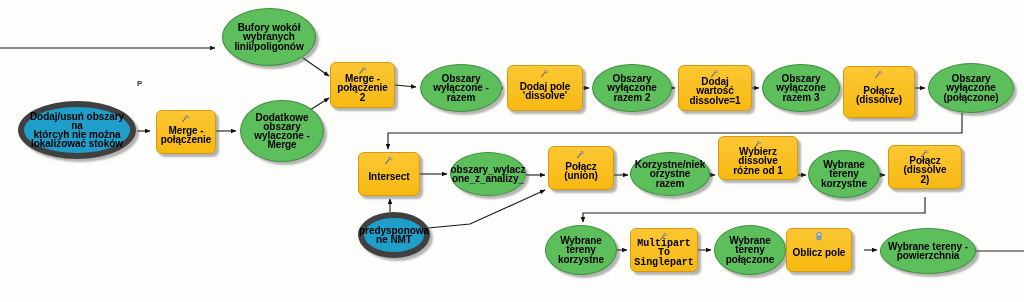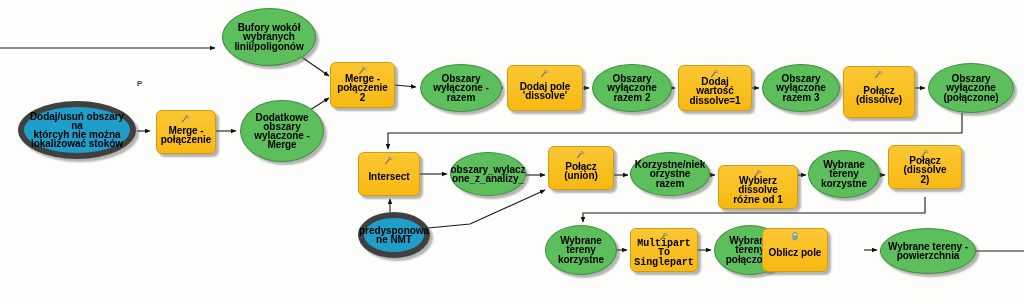--- a/index.html
+++ b/index.html
@@ -210,21 +210,21 @@
         <svg class="tool-icon" viewBox="0 0 12 9">
           <path d="M2.6 7.6 L7.2 2.0" stroke="#6a6a6a" stroke-width="1.1" stroke-linecap="round"></path>
           <path d="M6.3 1.2 L9.3 3.0 L8.1 4.0 L5.6 2.3 Z" fill="#d8d8d8" stroke="#555" stroke-width="0.45"></path>
         </svg>
         <span class="label">Połącz (union)</span>
       </div>
       <div class="node ellipse" style="left: 630px; top: 152px; width: 80px; height: 44px;">
         <span class="label">Korzystne/niek
 orzystne razem</span>
       </div>
-      <div class="node rect" style="left: 718px; top: 165px; width: 80px; height: 44px;">
+      <div class="node rect" style="left: 718px; top: 136px; width: 80px; height: 44px;">
         <svg class="tool-icon" viewBox="0 0 12 9">
           <path d="M2.6 7.6 L7.2 2.0" stroke="#6a6a6a" stroke-width="1.1" stroke-linecap="round"></path>
           <path d="M6.3 1.2 L9.3 3.0 L8.1 4.0 L5.6 2.3 Z" fill="#d8d8d8" stroke="#555" stroke-width="0.45"></path>
         </svg>
         <span class="label">Wybierz dissolve
 różne od 1</span>
       </div>
       <div class="node ellipse" style="left: 808px; top: 150px; width: 72px; height: 48px;">
         <span class="label">Wybrane
 tereny
@@ -249,21 +249,21 @@
           <path d="M6.3 1.2 L9.3 3.0 L8.1 4.0 L5.6 2.3 Z" fill="#d8d8d8" stroke="#555" stroke-width="0.45"></path>
         </svg>
         <span class="label">Multipart To
 Singlepart</span>
       </div>
       <div class="node ellipse" style="left: 714px; top: 225px; width: 72px; height: 50px;">
         <span class="label">Wybrane
 tereny
 połączone</span>
       </div>
-      <div class="node rect" style="left: 762px; top: 228px; width: 66px; height: 44px;">
+      <div class="node rect" style="left: 786px; top: 228px; width: 66px; height: 44px;">
         <svg class="tool-icon" viewBox="0 0 12 9">
           <rect x="4" y="0.8" width="4" height="7" rx="0.6" fill="#7fb8dd" stroke="#2b6e96" stroke-width="0.5"></rect>
           <rect x="4.8" y="1.7" width="2.4" height="1.5" fill="#e8f4fb"></rect>
           <circle cx="5.4" cy="4.6" r="0.45" fill="#1f5f85"></circle>
           <circle cx="6.8" cy="4.6" r="0.45" fill="#1f5f85"></circle>
           <circle cx="5.4" cy="6.1" r="0.45" fill="#1f5f85"></circle>
           <circle cx="6.8" cy="6.1" r="0.45" fill="#1f5f85"></circle>
         </svg>
         <span class="label">Oblicz pole</span>
       </div>

